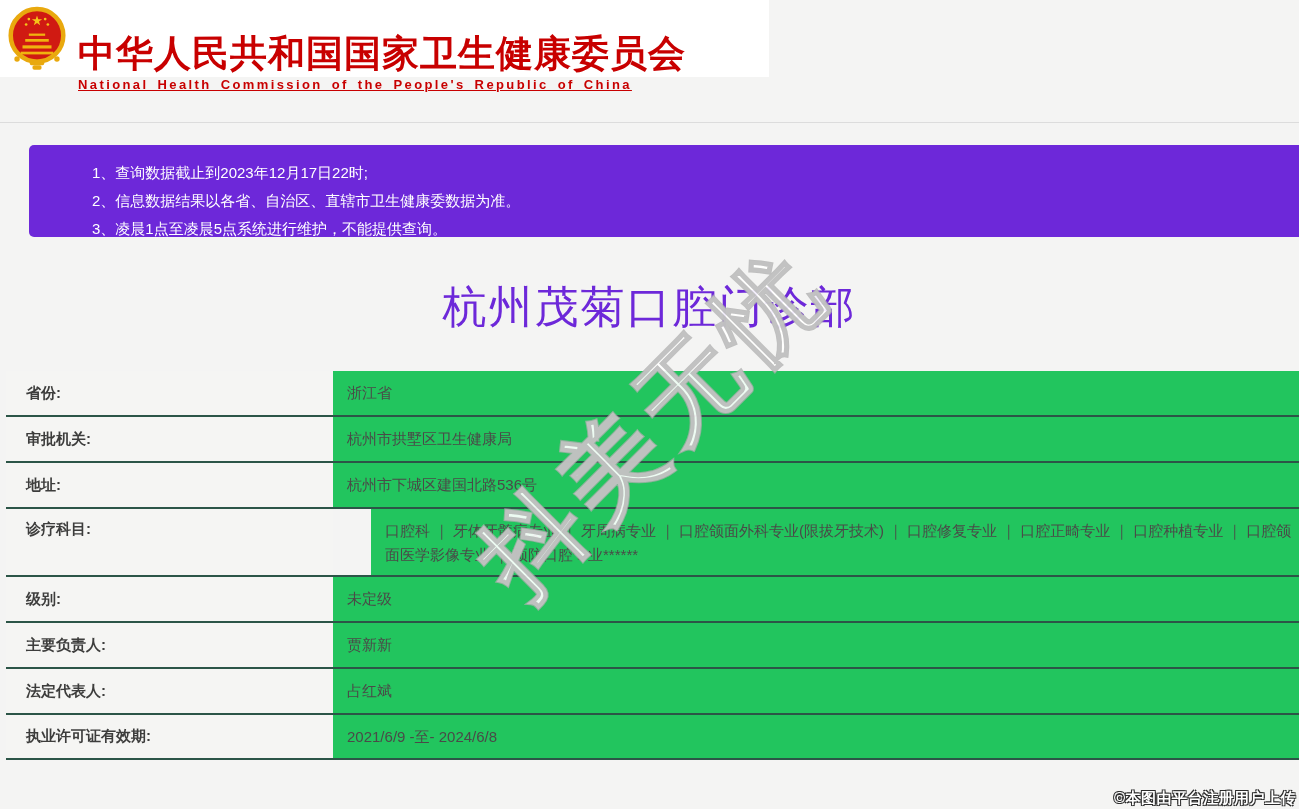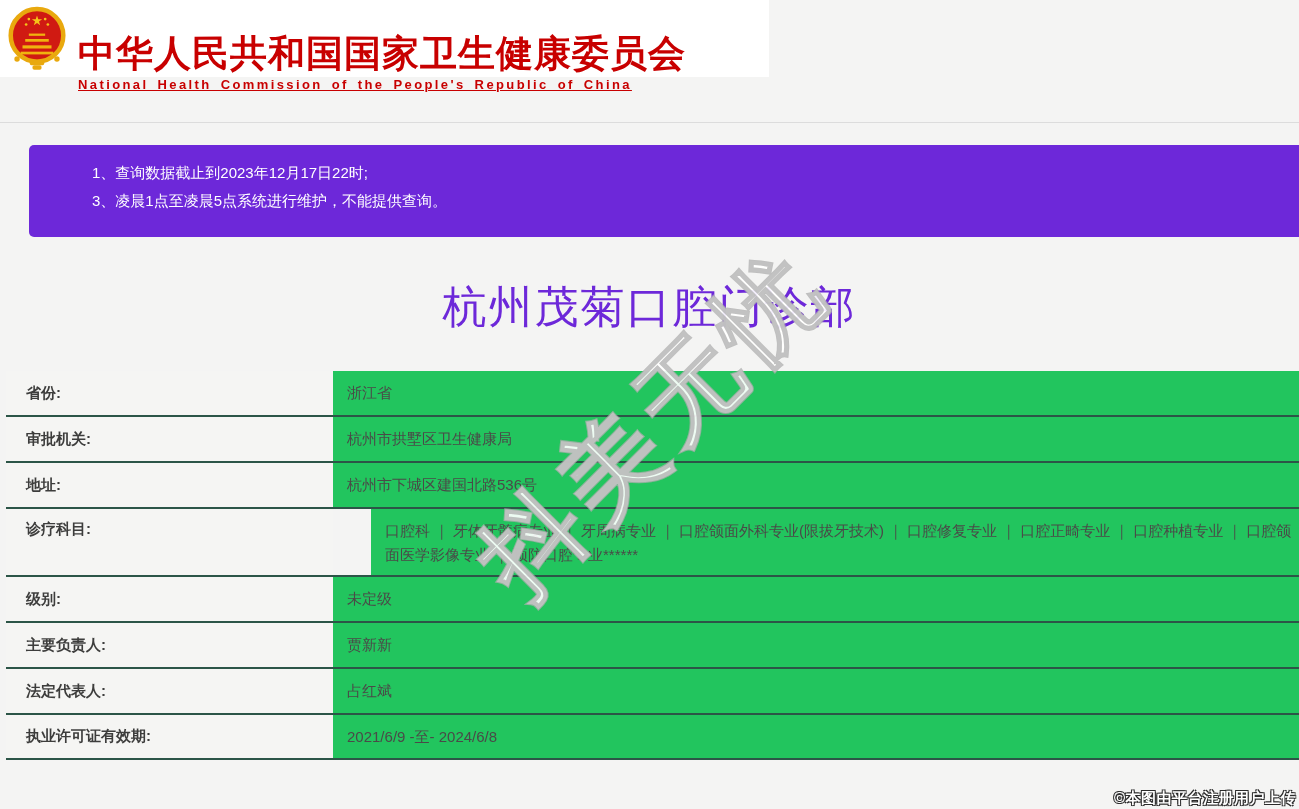--- a/index.html
+++ b/index.html
@@ -134,20 +134,21 @@
     <div class="header-titles">
       <div class="title-cn">中华人民共和国国家卫生健康委员会</div>
       <div class="title-en">National Health Commission of the People's Republic of China</div>
     </div>
   </div>
 
   <div class="top-divider"></div>
 
   <div class="notice">
     <div class="notice-item">1、查询数据截止到2023年12月17日22时;</div>
+    <div class="notice-item">2、信息数据结果以各省、自治区、直辖市卫生健康委数据为准。</div>
     <div class="notice-item">3、凌晨1点至凌晨5点系统进行维护，不能提供查询。</div>
   </div>
 
   <div class="page-title">杭州茂菊口腔门诊部</div>
 
   <div class="info-table">
     <div class="row">
       <div class="cell-label">省份:</div>
       <div class="cell-value">浙江省</div>
     </div>

